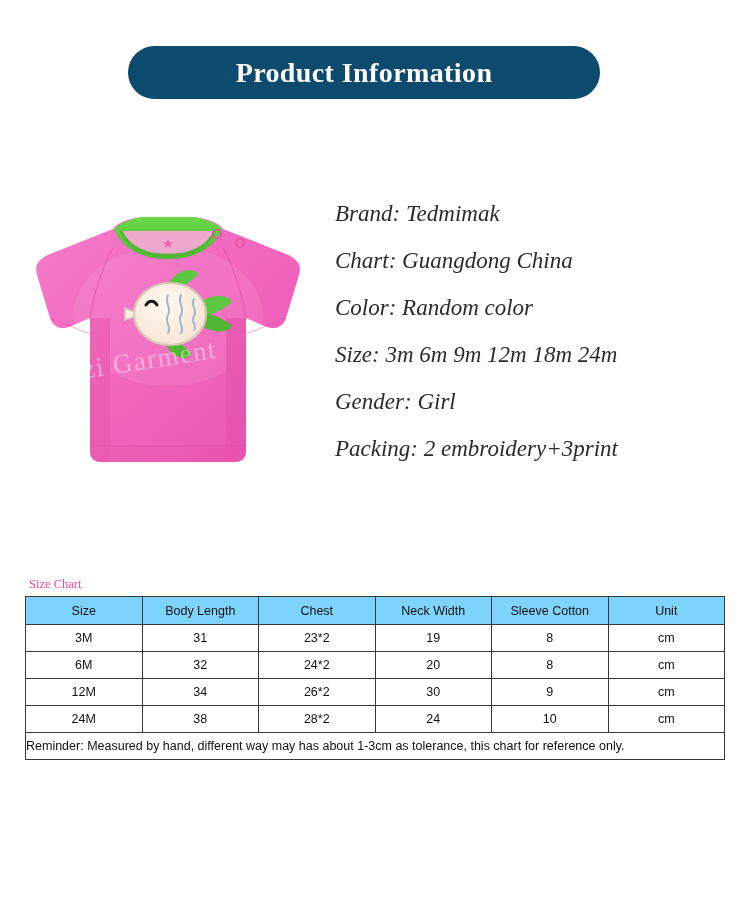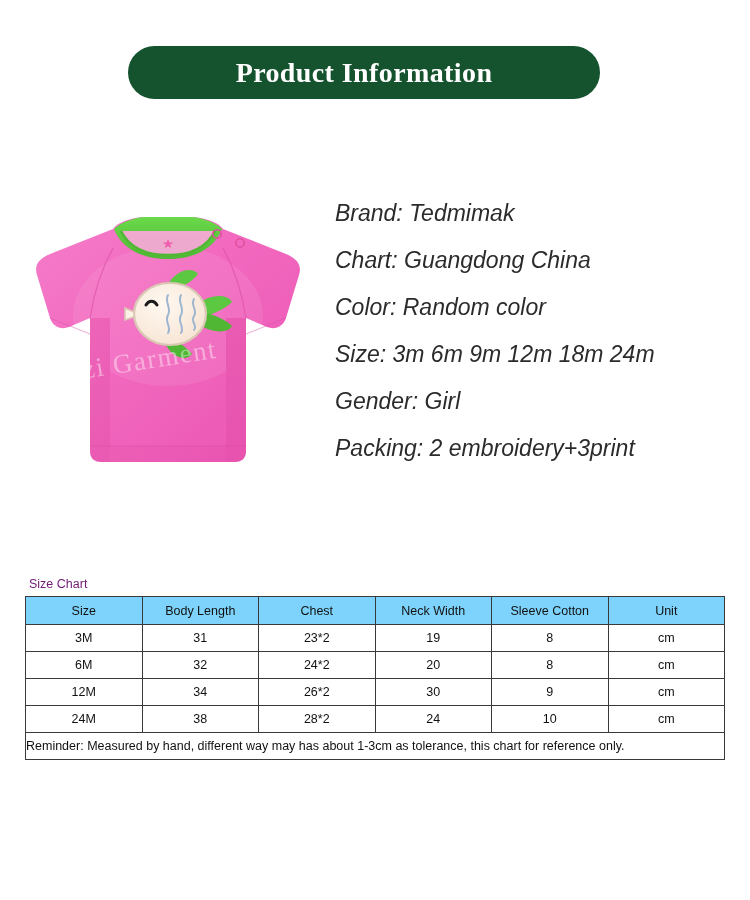--- a/index.html
+++ b/index.html
@@ -15,21 +15,21 @@
     overflow: hidden;
   }
 
   
   #header-banner {
     position: absolute;
     left: 128px;
     top: 46px;
     width: 472px;
     height: 53px;
-    background: #14532d;
+    background: #0c4a6e;
     border-radius: 27px;
     display: flex;
     align-items: center;
     justify-content: center;
   }
   #header-title {
     font-family: "Liberation Serif", "DejaVu Serif", serif;
     font-weight: bold;
     font-size: 28px;
     color: #ffffff;
@@ -47,35 +47,36 @@
   #product-photo svg { display: block; }
 
   
   #spec-list {
     position: absolute;
     left: 335px;
     top: 190px;
     width: 400px;
   }
   .spec-line {
-    font-family: Liberation Sans, sans-serif;
+    font-family: Liberation Serif, serif;
     font-style: italic;
     font-size: 23px;
     color: #2b2b2b;
     line-height: 47px;
     white-space: nowrap;
   }
 
   
   #size-chart-label {
     position: absolute;
     left: 29px;
     top: 577px;
     font-size: 12.5px;
-    color: #701a75;
+    color: #ec4899;
+    font-family: Liberation Serif, serif;
   }
   #size-chart-table {
     position: absolute;
     left: 25px;
     top: 596px;
     width: 700px;
     border-collapse: collapse;
     table-layout: fixed;
   }
   #size-chart-table th,

